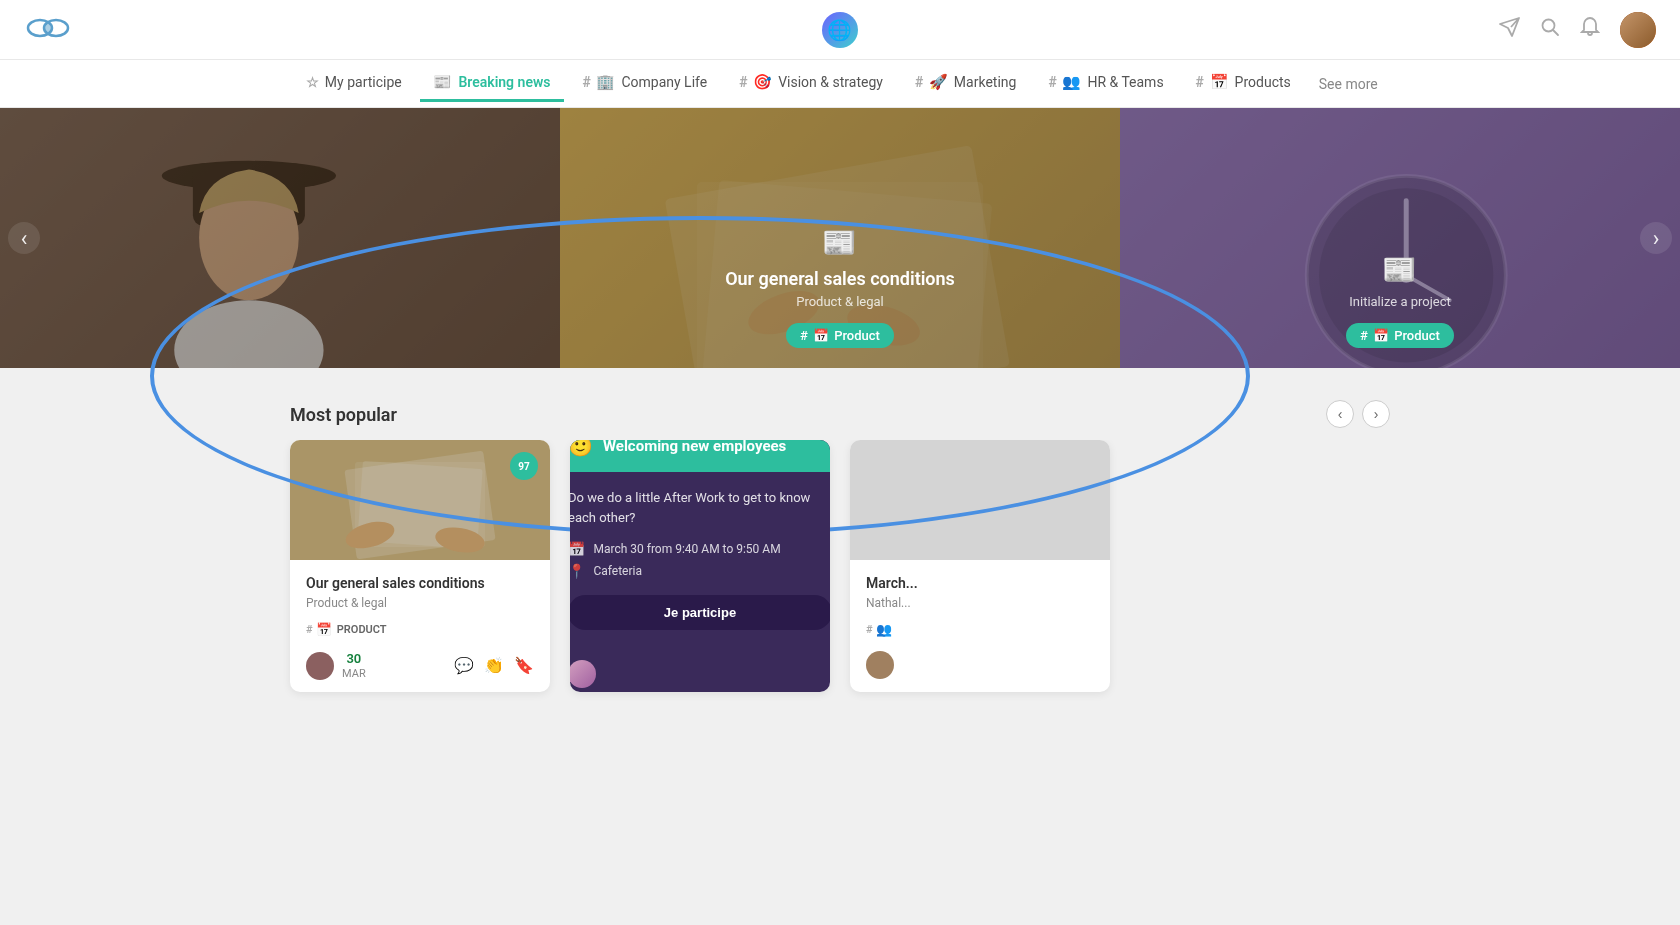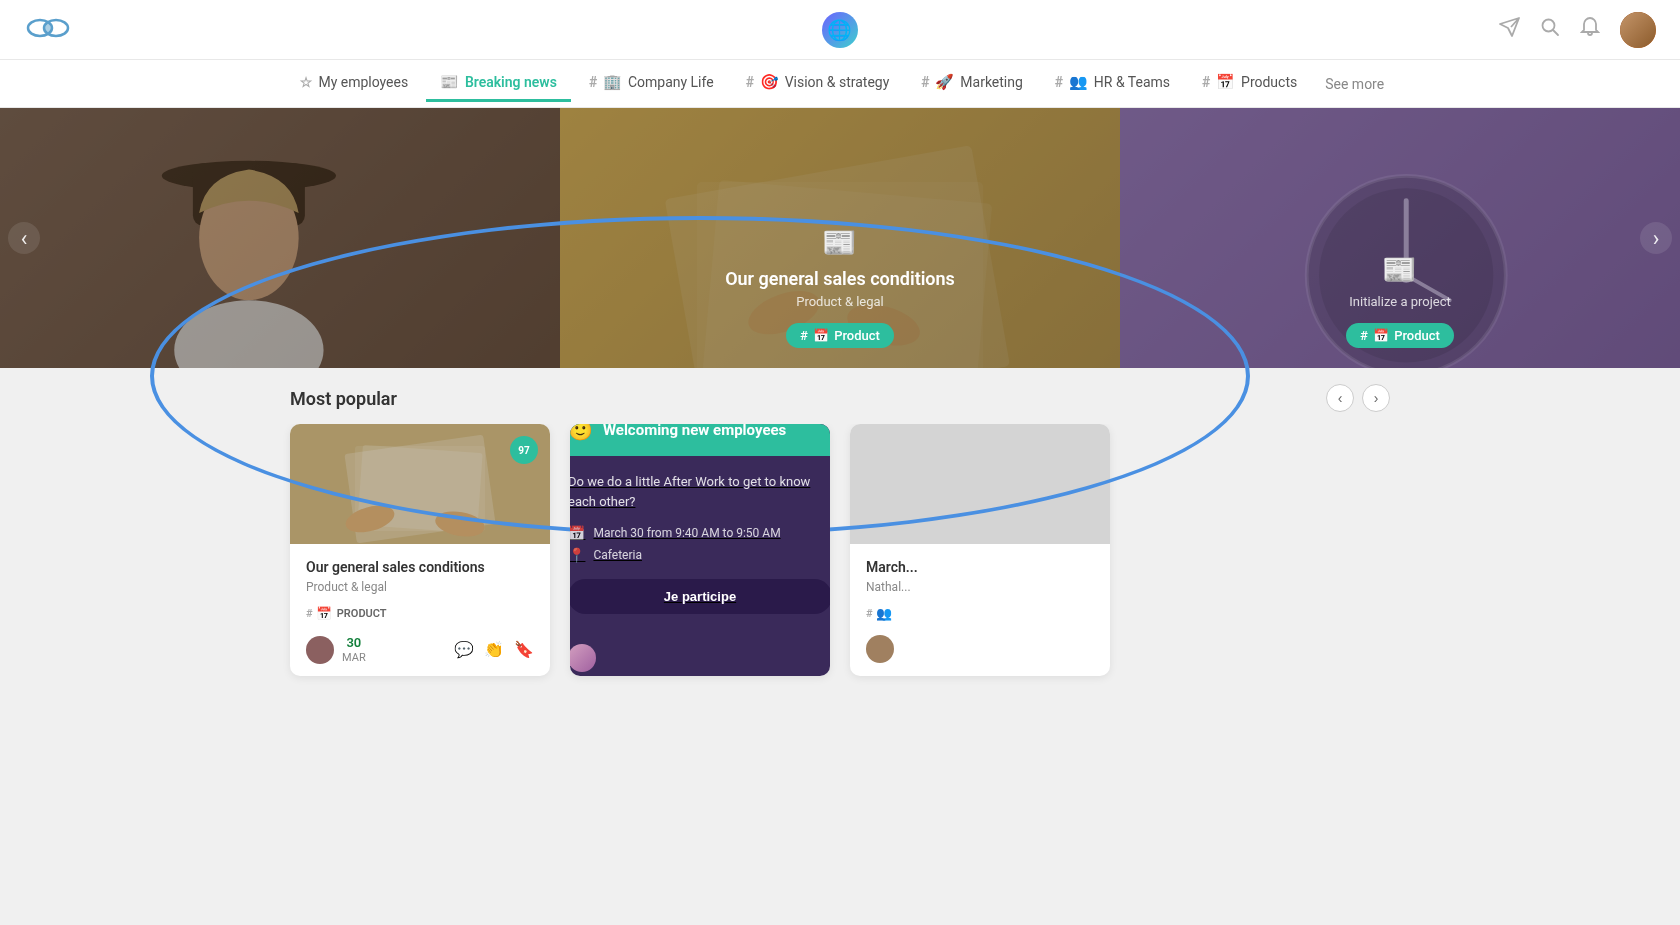--- a/index.html
+++ b/index.html
@@ -219,21 +219,21 @@
       border-radius: 50%;
       pointer-events: none;
       z-index: 20;
     }
 
     
     .section-header {
       display: flex;
       align-items: center;
       justify-content: space-between;
-      padding: 16px 290px 12px 290px;
+      padding: 32px 290px 12px 290px;
     }
     .section-title {
       font-size: 18px;
       font-weight: 600;
       color: #333;
     }
     .section-nav {
       display: flex;
       gap: 8px;
     }
@@ -379,21 +379,20 @@
     .popup-header-icon {
       font-size: 20px;
     }
     .popup-header-title {
       font-size: 15px;
       font-weight: 700;
       color: #fff;
     }
     .popup-body {
       padding: 16px 18px;
-      text-decoration: underline;
     }
     .popup-desc {
       font-size: 13px;
       color: rgba(255,255,255,0.85);
       margin-bottom: 14px;
       line-height: 1.5;
     }
     .popup-event-row {
       display: flex;
       align-items: center;
@@ -474,21 +473,21 @@
     </span>
     <div class="nav-avatar">
       <div style="width:100%;height:100%;background:linear-gradient(135deg,#c4956a,#8B5a2a);border-radius:50%;"></div>
     </div>
   </div>
 </div>
 
 <div class="nav-tabs">
   <div class="nav-tab">
     <span class="hash">☆</span>
-    <span>My employees</span>
+    <span>My participe</span>
   </div>
   <div class="nav-tab active">
     <span class="tab-icon">📰</span>
     <span>Breaking news</span>
   </div>
   <div class="nav-tab">
     <span class="hash">#</span>
     <span class="tab-icon">🏢</span>
     <span>Company Life</span>
   </div>

